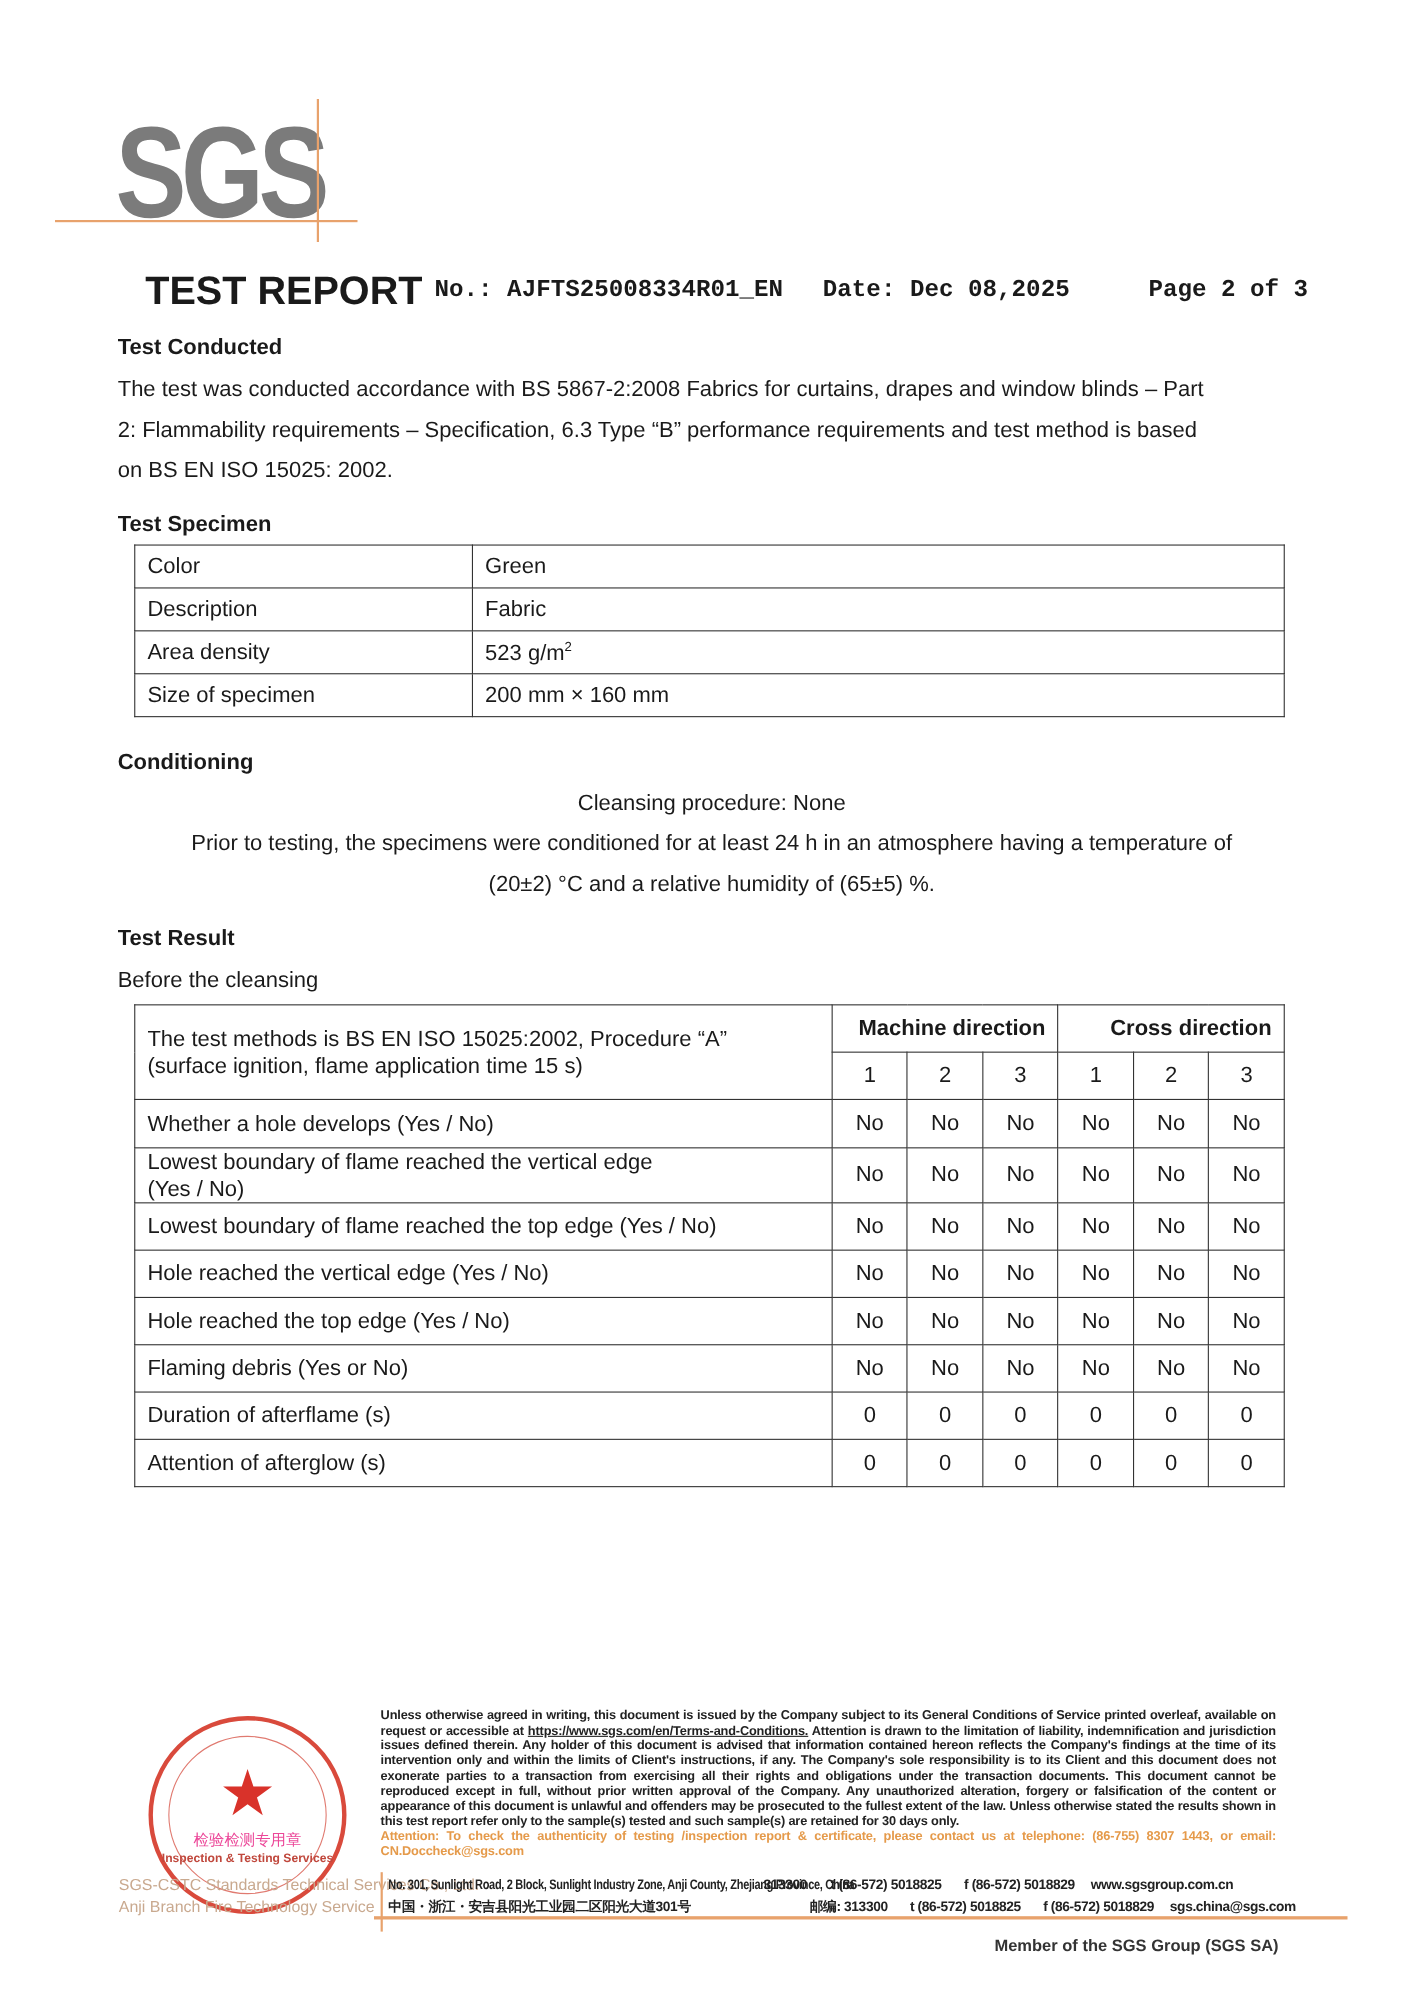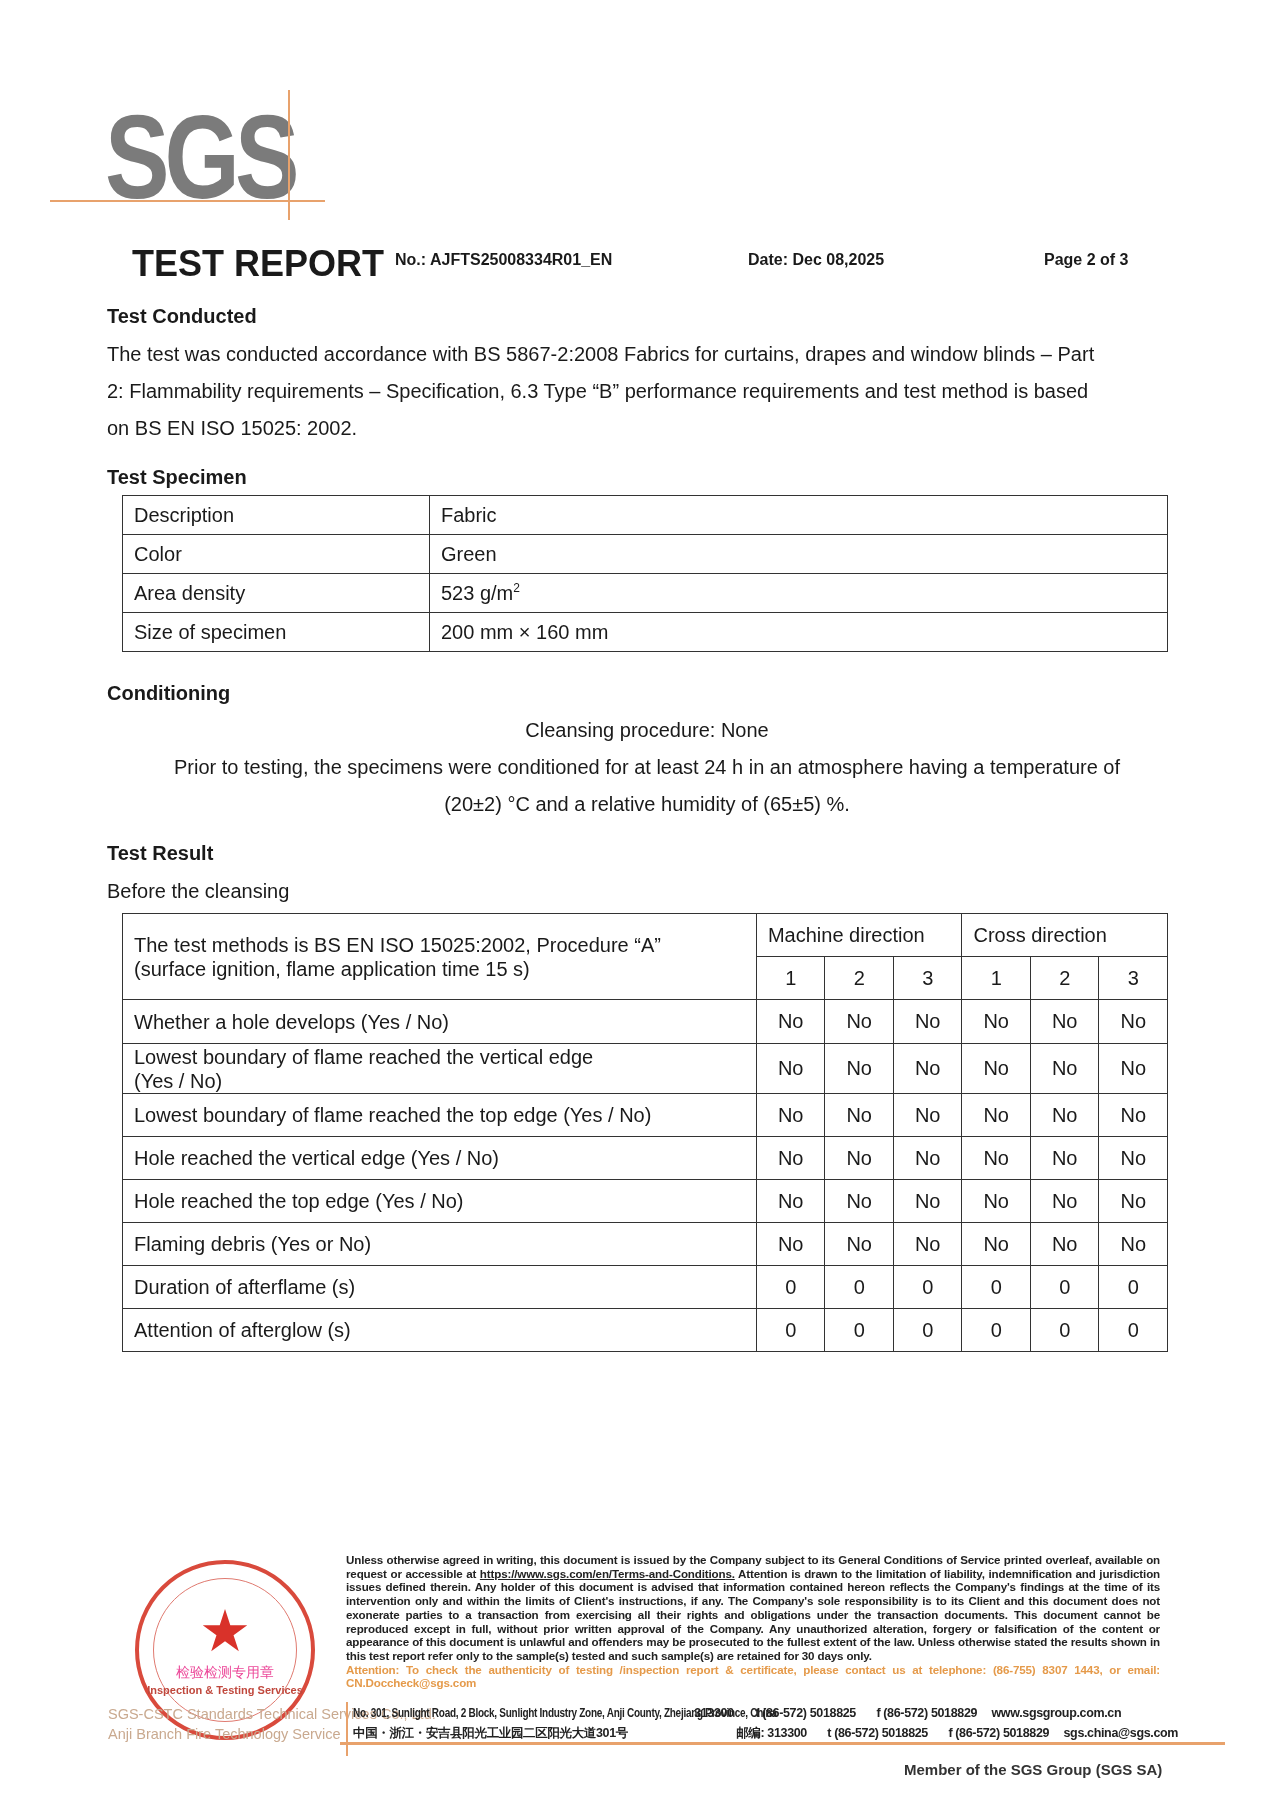--- a/index.html
+++ b/index.html
@@ -8,37 +8,37 @@
   .abs { position: absolute; }
 
   
   .logo { left: 50px; top: 90px; width: 280px; height: 130px; }
   .logo-text { position: absolute; left: 55px; top: 8px; font-family: "Liberation Sans", sans-serif;
                font-weight: bold; font-size: 118px; color: #7b7b7b; letter-spacing: -6px;
                transform: scaleX(0.82); transform-origin: left top; line-height: 1; }
   .logo-hline { position: absolute; left: 0; top: 110px; width: 275px; height: 2px; background: #e8a26c; }
   .logo-vline { position: absolute; left: 238px; top: 0; width: 2px; height: 130px; background: #e8a26c; }
   .hdr-title { left: 132px; font-size: 36px; top: 243px; }
-  .hdr-item { font-size: 16px; top: 251px; }
+  .hdr-item { font-size: 22px; top: 251px; font-family: Liberation Mono, monospace; }
 
   .section-title { font-weight: bold; font-size: 20px; left: 107px; }
   .para { left: 107px; font-size: 20px; line-height: 37px; width: 1080px; }
 
   table { border-collapse: collapse; font-size: 20px; }
   td { border: 1.5px solid #333; padding: 0 11px; }
 
   .spec-table { left: 122px; top: 495px; width: 1046px; }
   .spec-table td { height: 38px; }
   .spec-table td.k { width: 284px; }
 
   .res-table { left: 122px; top: 913px; width: 1046px; }
   .res-table td { height: 42px; }
   .res-table td.num { text-align: center; width: 52px; padding: 0 5px; }
   .res-table td.label { width: 560px; line-height: 24px; }
-  .res-table td.dir { text-align: left; height: 42px; }
+  .res-table td.dir { text-align: right; height: 42px; font-weight: bold; }
 
   
   .stamp { left: 135px; top: 1560px; width: 180px; height: 180px; border-radius: 50%;
            border: 4px solid #d94a3c; box-sizing: border-box; }
   .stamp-inner { position: absolute; left: 14px; top: 14px; right: 14px; bottom: 14px; border-radius: 50%;
                  border: 1.5px solid #e07a70; }
   .stamp-star { position: absolute; left: 0; right: 0; top: 38px; text-align: center; font-size: 58px; color: #d9322a; line-height: 1; }
   .stamp-cn { position: absolute; left: 0; right: 0; top: 100px; text-align: center; font-size: 14px; color: #ec4899; }
   .stamp-en { position: absolute; left: 0; right: 0; top: 120px; text-align: center; font-size: 11px; font-weight: bold; color: #c0483d; }
   .stamp-company { left: 108px; top: 1704px; font-size: 14.5px; color: #c9a98f; line-height: 20px; }
@@ -71,26 +71,26 @@
 <div class="abs para" style="top:336px;">
   <div>The test was conducted accordance with BS 5867-2:2008 Fabrics for curtains, drapes and window blinds – Part</div>
   <div>2: Flammability requirements – Specification, 6.3 Type “B” performance requirements and test method is based</div>
   <div>on BS EN ISO 15025: 2002.</div>
 </div>
 
 <div class="abs section-title" style="top:466px;">Test Specimen</div>
 <table class="abs spec-table">
   <tbody>
       <tr>
+    <td class="k">Color</td>
+    <td>Green</td>
+  </tr>
+  <tr>
     <td class="k">Description</td>
     <td>Fabric</td>
-  </tr>
-  <tr>
-    <td class="k">Color</td>
-    <td>Green</td>
   </tr>
   <tr>
     <td class="k">Area density</td>
     <td><span>523 g/m</span><sup style="font-size:12px;">2</sup></td>
   </tr>
   <tr>
     <td class="k">Size of specimen</td>
     <td>200 mm × 160 mm</td>
   </tr>
 </tbody>

